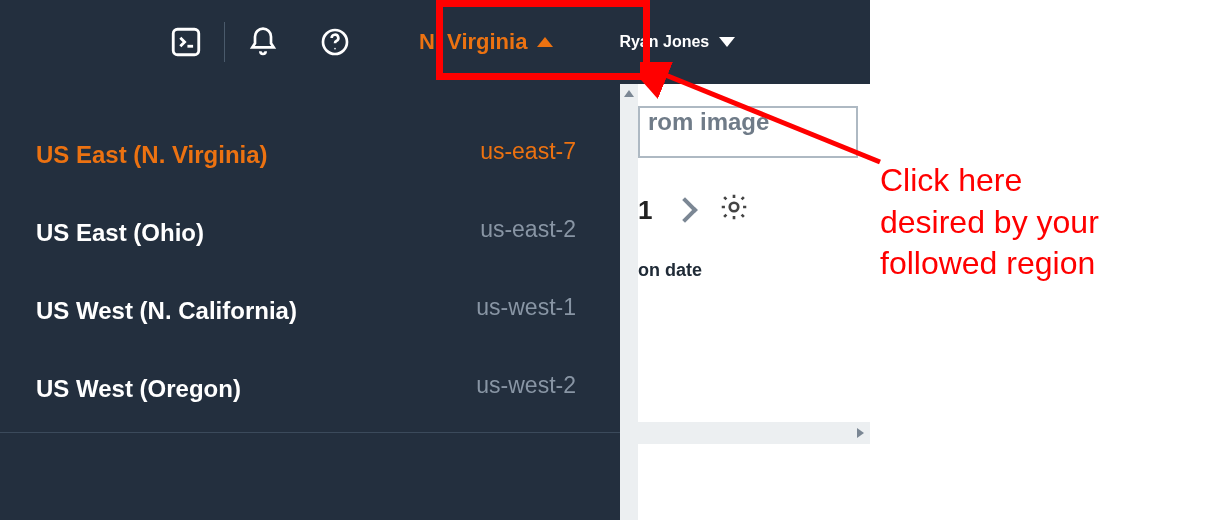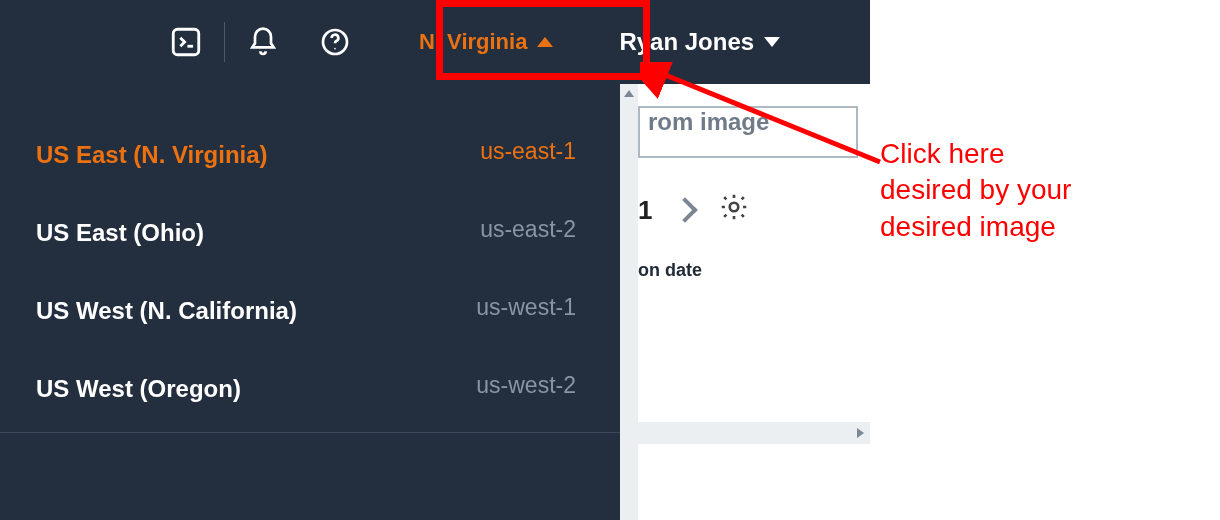--- a/index.html
+++ b/index.html
@@ -66,21 +66,21 @@
   }
   .user-btn {
     height: 84px;
     display: flex;
     align-items: center;
     gap: 10px;
     padding: 0 28px;
     margin-left: 10px;
     cursor: pointer;
     color: #fff;
-    font-size: 24px;
+    font-size: 16px;
     font-weight: 600;
   }
   .user-btn .caret-down {
     width: 0; height: 0;
     border-left: 8px solid transparent;
     border-right: 8px solid transparent;
     border-top: 10px solid #fff;
   }
 
   
@@ -199,25 +199,25 @@
     border-bottom: 5px solid transparent;
     border-left: 7px solid #7b8794;
   }
 
   
   svg.icon { stroke: currentColor; fill: none; }
 
   
   .annotation {
     position: absolute;
-    top: 136px;
+    top: 160px;
     left: 880px;
     width: 330px;
     color: #ff0000;
-    font-size: 28px;
+    font-size: 32px;
     line-height: 1.3;
     font-family: Arial, sans-serif;
   }
 
   
   .arrow-svg {
     position: absolute;
     top: 62px;
     left: 640px;
     width: 250px;
@@ -264,21 +264,21 @@
     </div>
   </div>
 
   <div class="highlight-box" style="top:0; left:436px; width:214px; height:80px;"></div>
 
   <div class="region-dropdown">
     <div class="group-top-gap"></div>
 
     <div class="item sel">
       <span class="name">US East (N. Virginia)</span>
-      <span class="code">us-east-1</span>
+      <span class="code">us-east-7</span>
     </div>
     <div class="item">
       <span class="name">US East (Ohio)</span>
       <span class="code">us-east-2</span>
     </div>
     <div class="item">
       <span class="name">US West (N. California)</span>
       <span class="code">us-west-1</span>
     </div>
     <div class="item">
@@ -321,16 +321,16 @@
       <marker id="ah" markerWidth="10" markerHeight="10" refX="2" refY="5" orient="auto">
         <path d="M0,0 L10,5 L0,10 z" fill="#ff0000"></path>
       </marker>
     </defs>
     <line x1="240" y1="100" x2="18" y2="10" stroke="#ff0000" stroke-width="5" marker-end="url(#ah)"></line>
   </svg>
 
   <div class="annotation">
     <div>Click here</div>
     <div>desired by your</div>
-    <div>desired image</div>
+    <div>followed region</div>
   </div>
 
 </div>
 
 </body></html>

